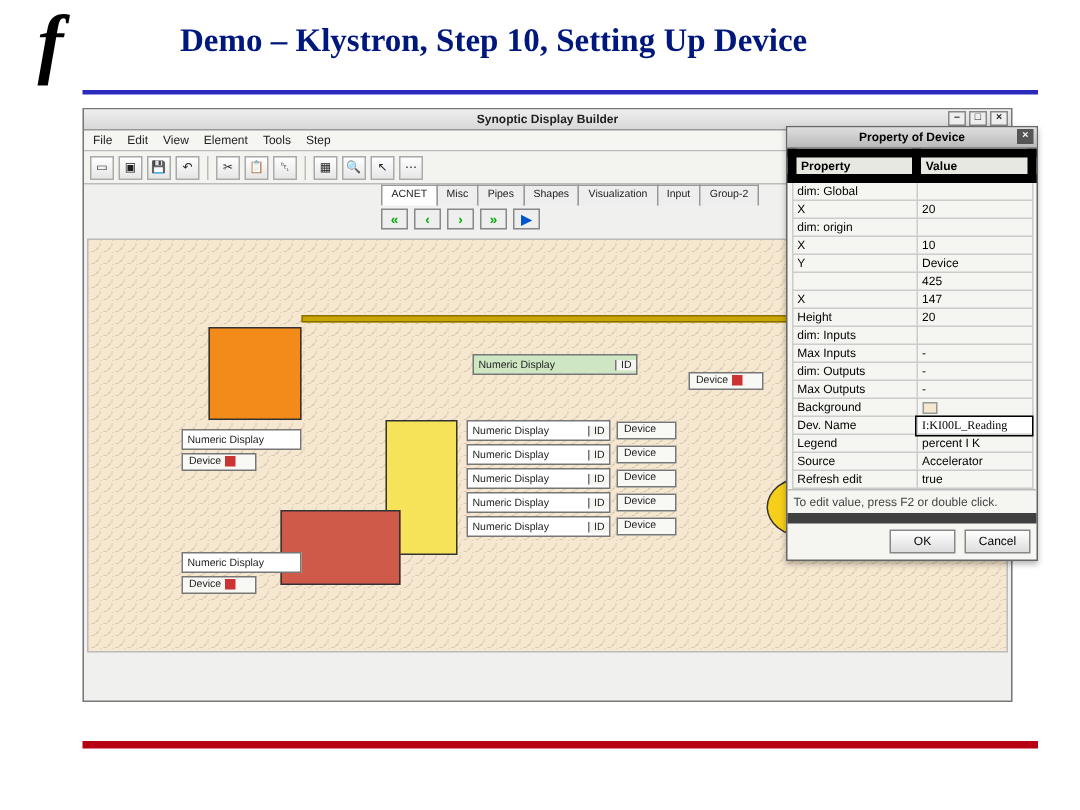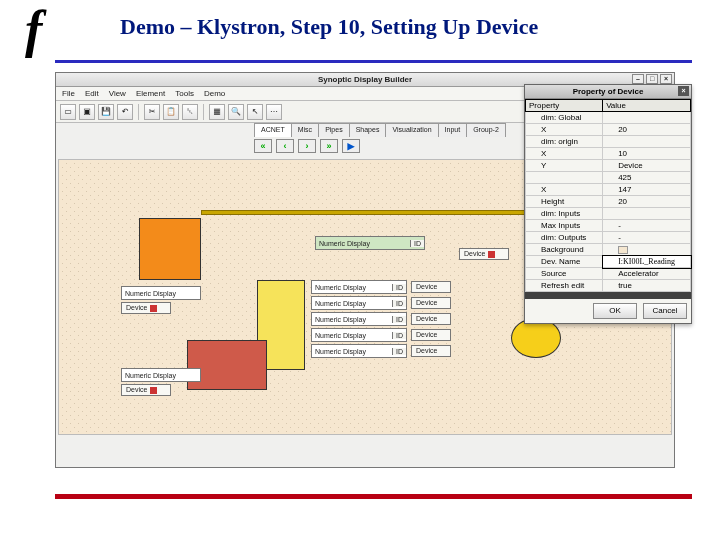--- a/index.html
+++ b/index.html
@@ -58,22 +58,22 @@
   .disp-big { left: 62px; top: 126px; width: 80px; }
   .dev-center { left: 400px; top: 88px; width: 50px; }
 
   .statusbar { position: absolute; bottom: 0; left: 0; right: 0; height: 16px; background: #efefe8; border-top: 1px solid #aaa; display: flex; align-items: center; padding: 0 6px; justify-content: space-between; font-size: 8px; }
 
   
   .proppanel { position: absolute; top: 84px; right: 28px; width: 168px; border: 1px solid #666; background: #f5f5f1; font-size: 8px; box-shadow: 0 2px 4px rgba(0,0,0,.3); }
   .proppanel .ptitle { height: 14px; background: linear-gradient(#ddd,#bbb); text-align: center; font-weight: bold; line-height: 14px; position: relative; border-bottom: 1px solid #888; }
   .proppanel .close { position: absolute; right: 2px; top: 1px; width: 11px; height: 10px; background: #555; color: #fff; font-size: 7px; line-height: 9px; text-align: center; }
   .proppanel table { width: 100%; border-collapse: collapse; }
-  .proppanel th { background: #e8e8e2; border: 1px solid #000000; font-weight: normal; padding: 1px 3px; text-align: left; }
-  .proppanel td { border: 1px solid #ccc; padding: 1px 15px; height: 12px; }
+  .proppanel th { background: #e8e8e2; border: 6px solid #000000; font-weight: bold; padding: 1px 3px; text-align: left; }
+  .proppanel td { border: 1px solid #ccc; padding: 1px 3px; height: 12px; }
   .proppanel td:first-child { width: 52%; }
   .proppanel .editcell { background: #fff; outline: 1px solid #000; font-family: Liberation Serif, serif; }
   .proppanel .hint { padding: 3px 4px; border-top: 1px solid #bbb; color: #444; }
   .proppanel .btns { display: flex; gap: 6px; justify-content: flex-end; padding: 4px; border-top: 7px solid #404040; }
   .proppanel .pbtn { width: 44px; height: 16px; border: 1px solid #888; background: linear-gradient(#fff,#ddd); font-size: 8px; text-align: center; line-height: 14px; }
   .colorswatch { display: inline-block; width: 10px; height: 8px; background: #f5e7d0; border: 1px solid #999; vertical-align: middle; }
 </style>
 </head>
 <body>
 
@@ -92,21 +92,21 @@
       <div class="winbtn">□</div>
       <div class="winbtn">×</div>
     </div>
   </div>
   <div class="menubar">
     <span>File</span>
     <span>Edit</span>
     <span>View</span>
     <span>Element</span>
     <span>Tools</span>
-    <span>Demo</span>
+    <span>Step</span>
   </div>
   <div class="toolbar">
     <div class="tbtn">▭</div>
     <div class="tbtn">▣</div>
     <div class="tbtn">💾</div>
     <div class="tbtn">↶</div>
     <div class="tsep"></div>
     <div class="tbtn">✂</div>
     <div class="tbtn">📋</div>
     <div class="tbtn">␡</div>
@@ -247,34 +247,43 @@
         </tr>
         <tr>
           <td>Max Inputs</td>
           <td>-</td>
         </tr>
         <tr>
           <td>dim: Outputs</td>
           <td>-</td>
         </tr>
         <tr>
+          <td>Max Outputs</td>
+          <td>-</td>
+        </tr>
+        <tr>
           <td>Background</td>
           <td><span class="colorswatch"></span></td>
         </tr>
         <tr>
           <td>Dev. Name</td>
           <td class="editcell">I:KI00L_Reading</td>
         </tr>
         <tr>
+          <td>Legend</td>
+          <td>percent I K</td>
+        </tr>
+        <tr>
           <td>Source</td>
           <td>Accelerator</td>
         </tr>
         <tr>
           <td>Refresh edit</td>
           <td>true</td>
         </tr>
       </tbody>
   </table>
+  <div class="hint">To edit value, press F2 or double click.</div>
   <div class="btns">
     <div class="pbtn">OK</div>
     <div class="pbtn">Cancel</div>
   </div>
 </div>
 
 </body></html>

